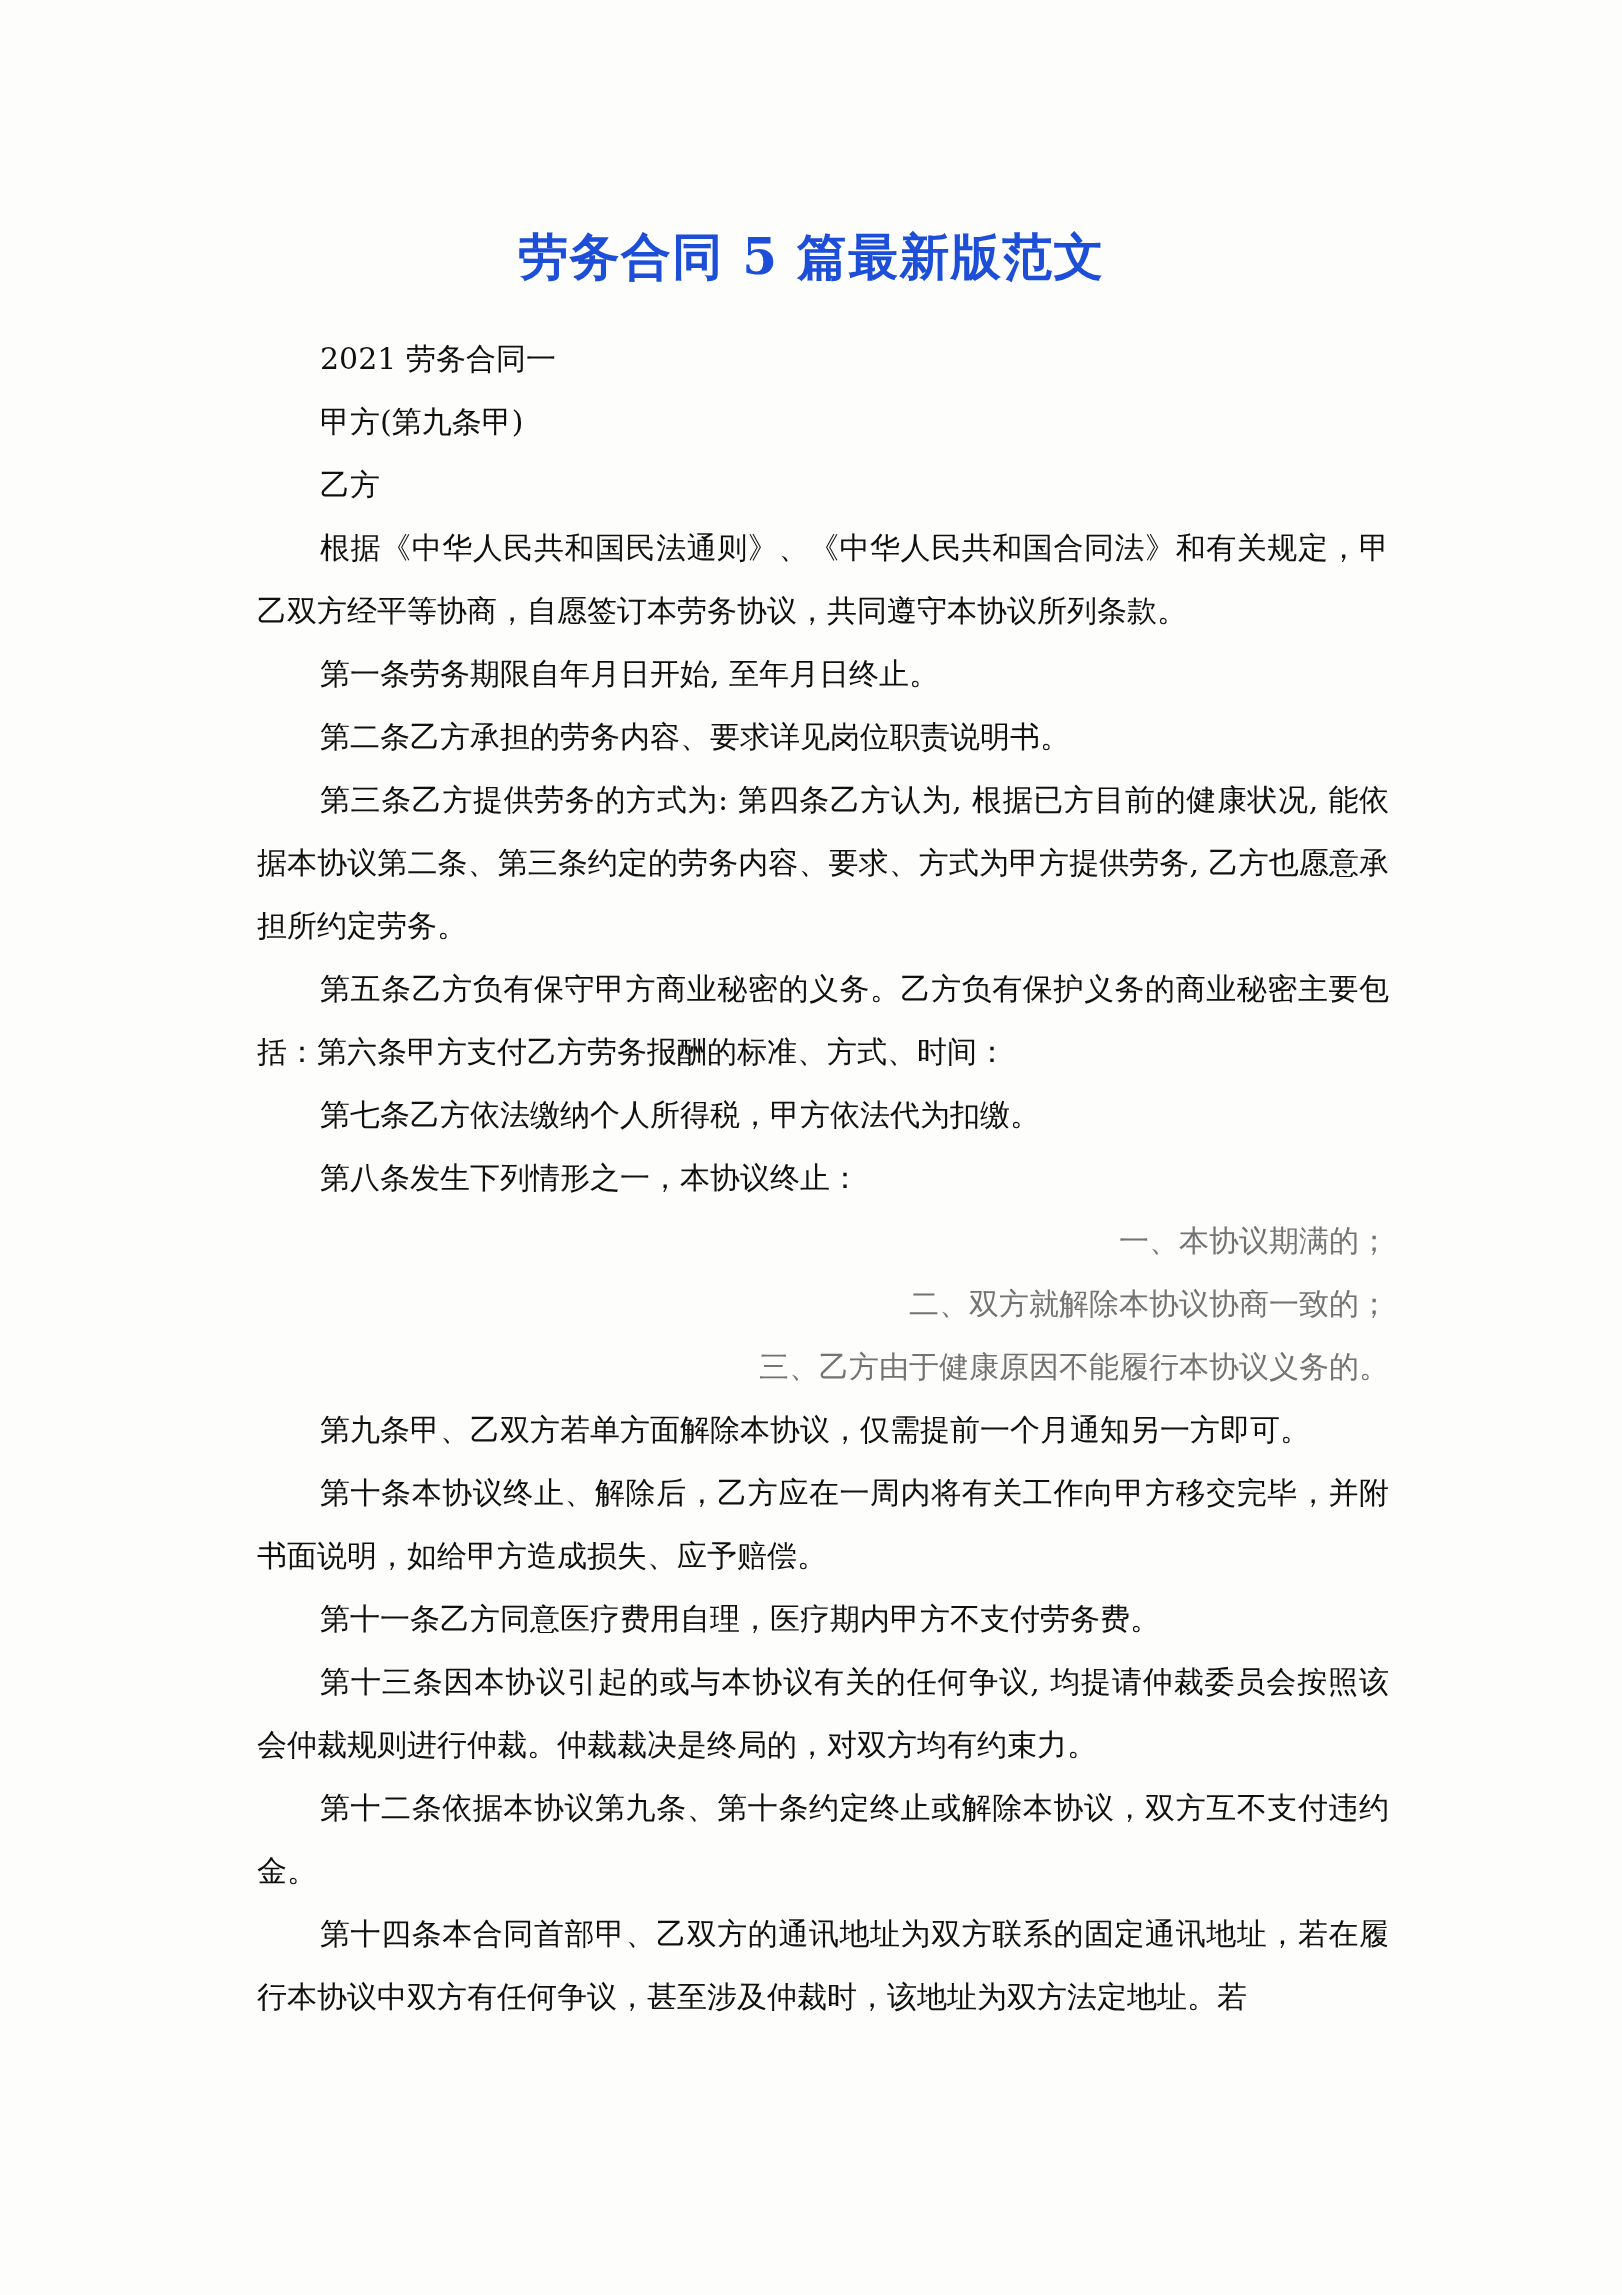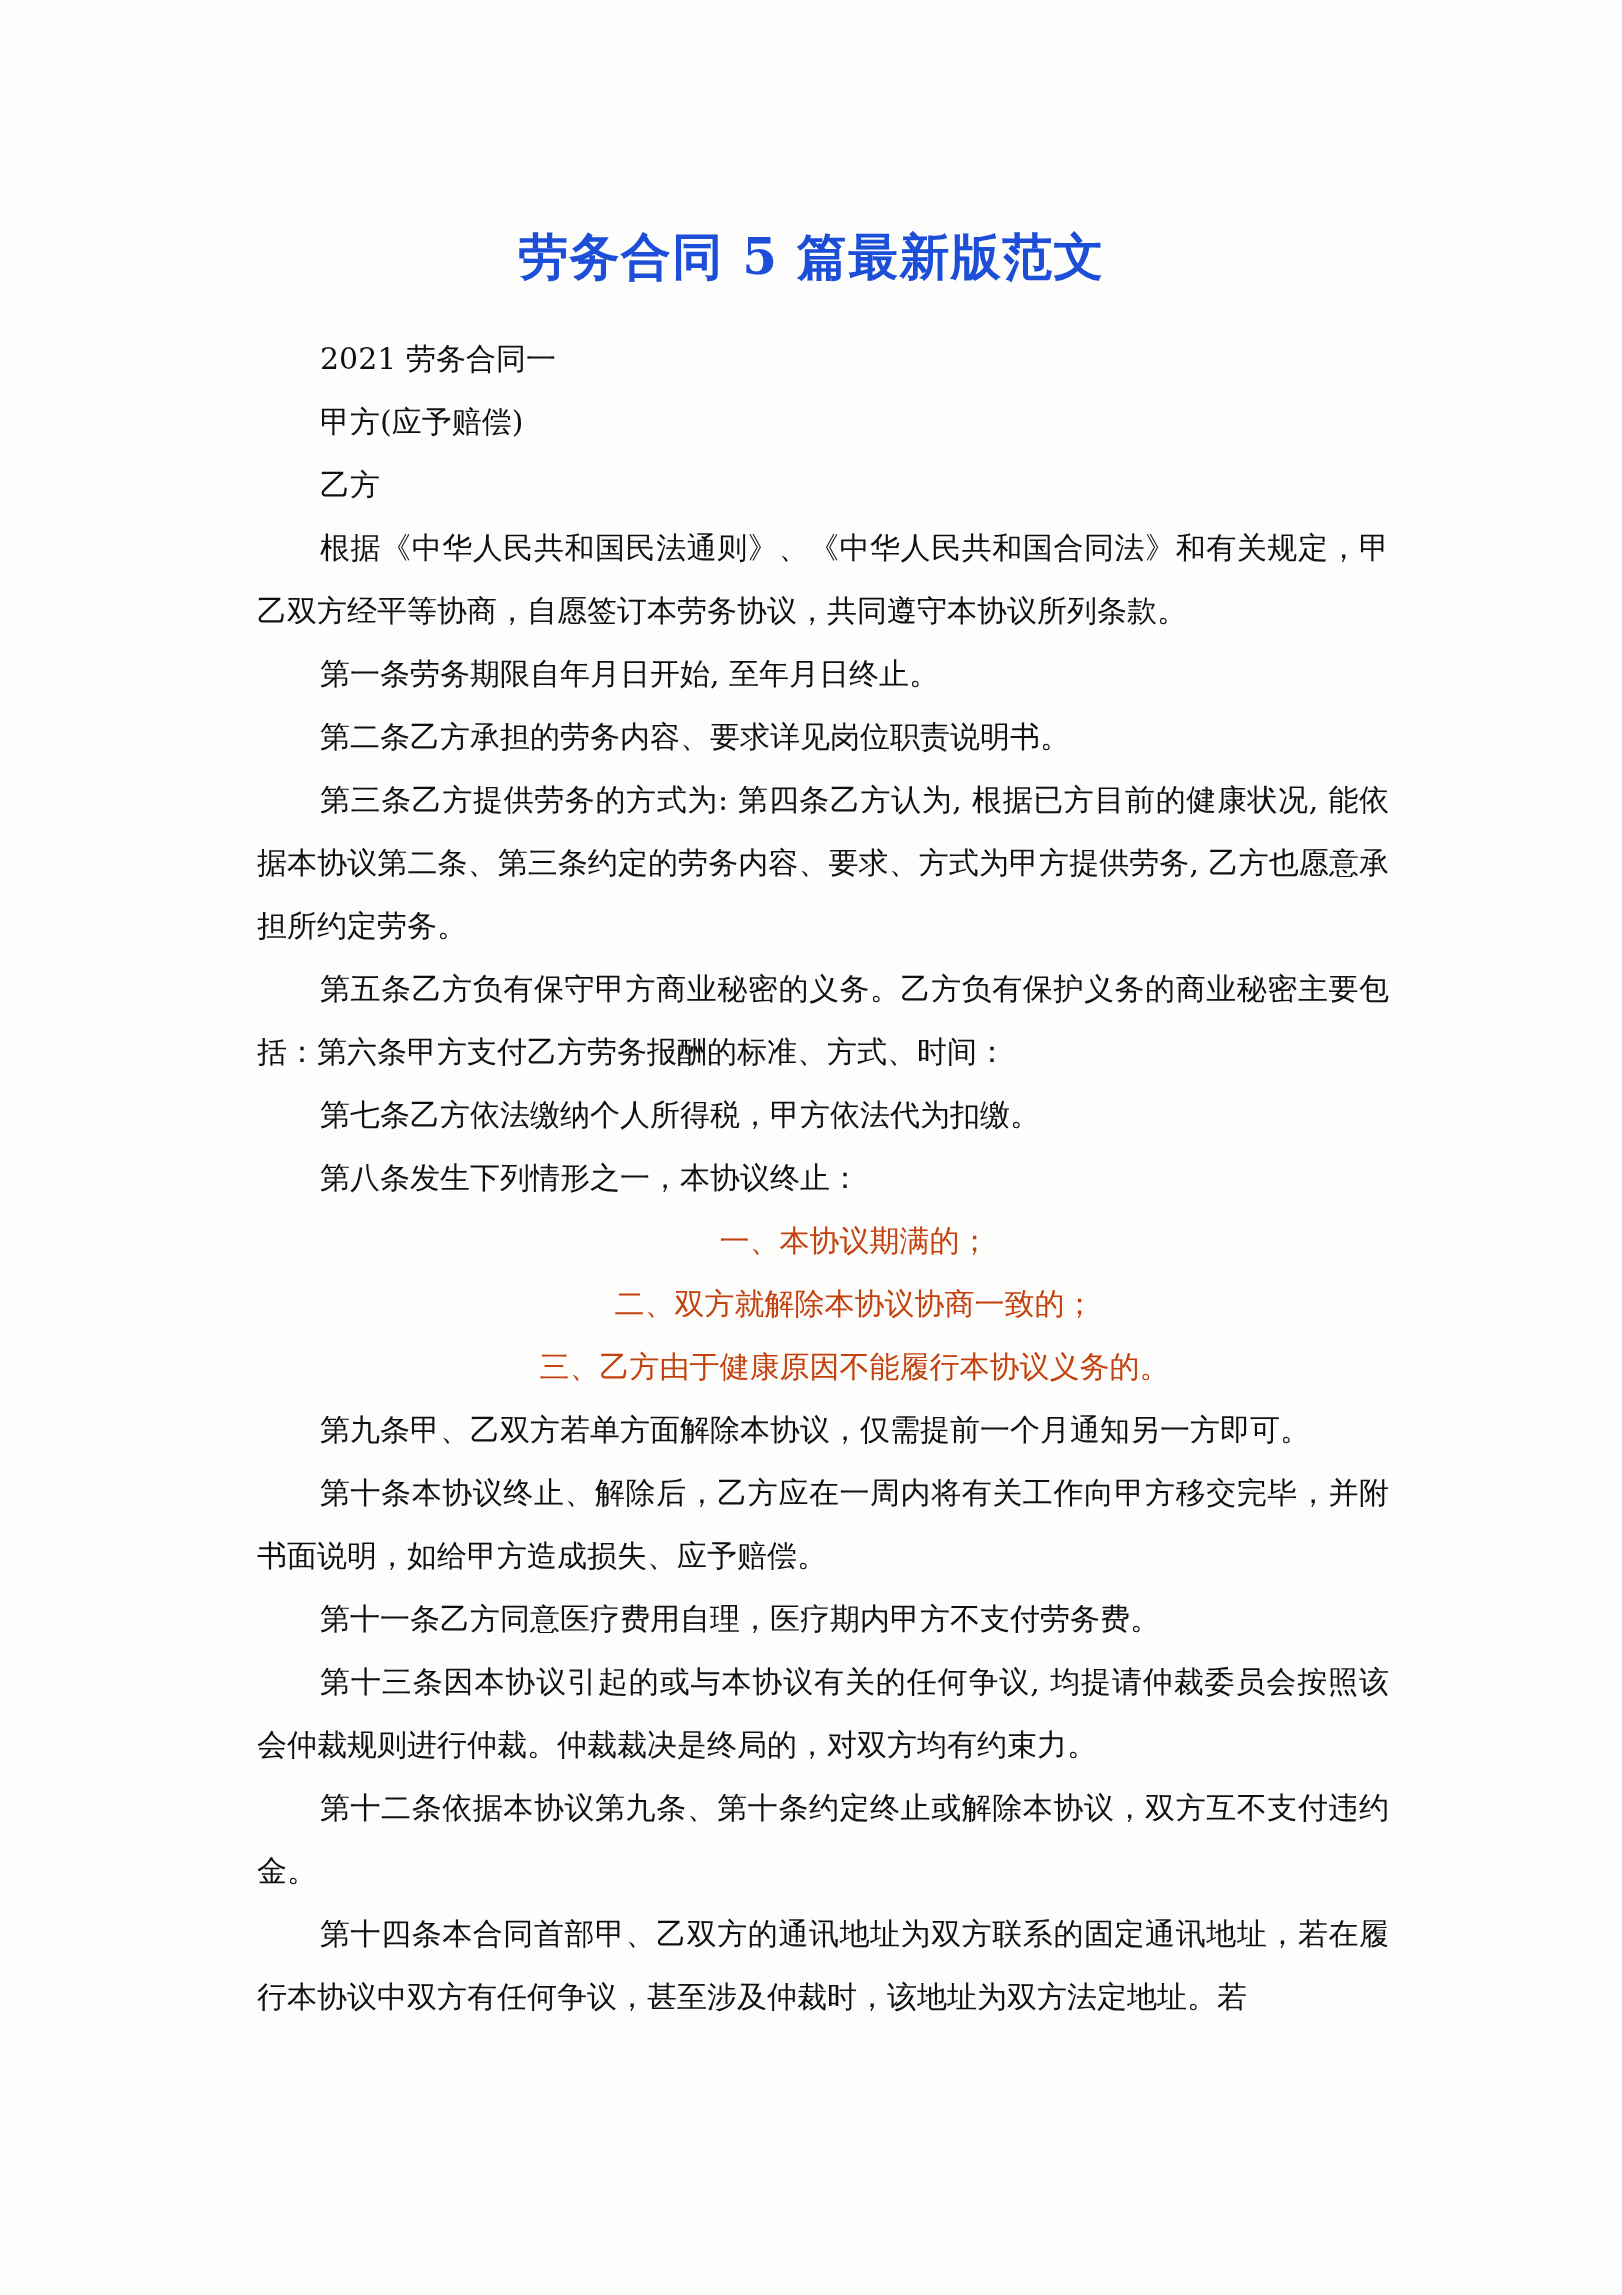--- a/index.html
+++ b/index.html
@@ -49,36 +49,36 @@
     letter-spacing: 0px;
     color: #101010;
     font-family: "DejaVu Serif", "Liberation Serif", serif;
     word-break: break-all;
   }
   p.list-item {
     margin: 0;
     padding: 0;
     font-size: 30px;
     line-height: 63px;
-    text-align: center;
+    text-align: right;
     text-indent: 63px;
-    color: #c2410c;
+    color: #737373;
     font-family: "DejaVu Serif", "Liberation Serif", serif;
   }
 </style>
 </head>
 <body>
 
 <div class="page">
 
   <h1 class="doc-title">劳务合同 5 篇最新版范文</h1>
 
   <div class="body-block">
       <p class="para">2021 劳务合同一</p>
-      <p class="para">甲方(应予赔偿)</p>
+      <p class="para">甲方(第九条甲)</p>
       <p class="para">乙方</p>
       <p class="para">根据《中华人民共和国民法通则》、《中华人民共和国合同法》和有关规定，甲乙双方经平等协商，自愿签订本劳务协议，共同遵守本协议所列条款。</p>
       <p class="para">第一条劳务期限自年月日开始, 至年月日终止。</p>
       <p class="para">第二条乙方承担的劳务内容、要求详见岗位职责说明书。</p>
       <p class="para">第三条乙方提供劳务的方式为: 第四条乙方认为, 根据已方目前的健康状况, 能依据本协议第二条、第三条约定的劳务内容、要求、方式为甲方提供劳务, 乙方也愿意承担所约定劳务。</p>
       <p class="para">第五条乙方负有保守甲方商业秘密的义务。乙方负有保护义务的商业秘密主要包括：第六条甲方支付乙方劳务报酬的标准、方式、时间：</p>
       <p class="para">第七条乙方依法缴纳个人所得税，甲方依法代为扣缴。</p>
       <p class="para">第八条发生下列情形之一，本协议终止：</p>
       <p class="list-item">一、本协议期满的；</p>
       <p class="list-item">二、双方就解除本协议协商一致的；</p>

